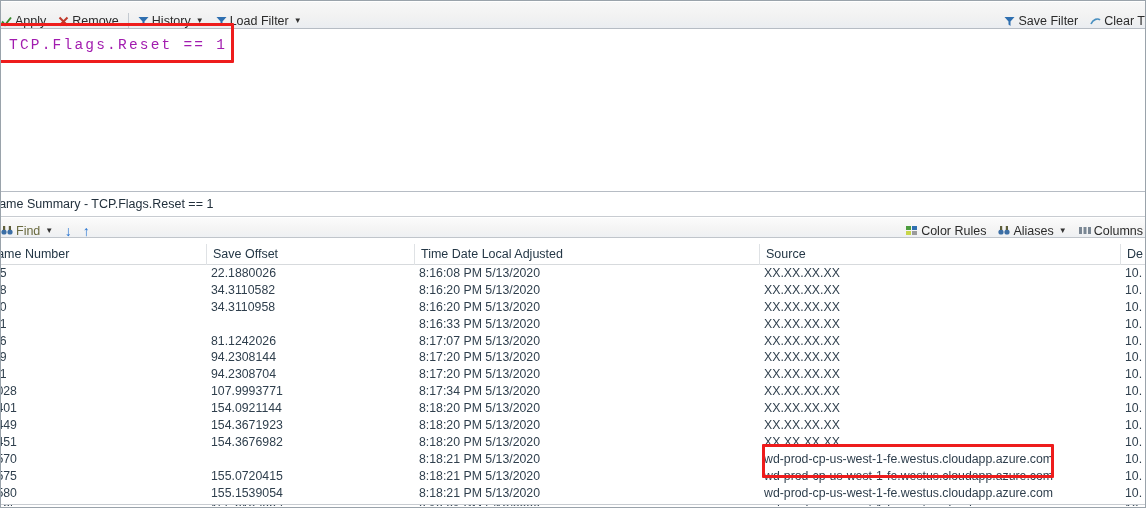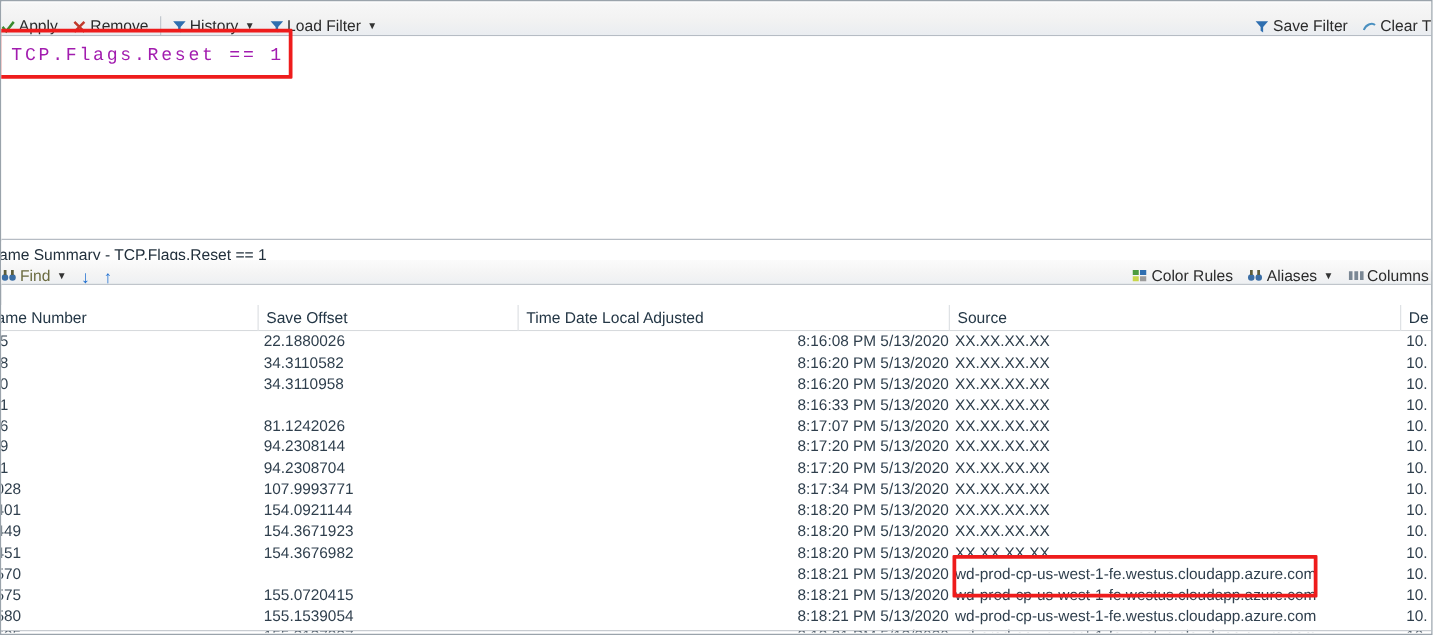--- a/index.html
+++ b/index.html
@@ -148,21 +148,21 @@
     left: -6px;
     top: 4px;
     font-size: 12.5px;
     color: #22303c;
     white-space: nowrap;
   }
 
   .find-toolbar {
     position: absolute;
     left: 0;
-    top: 207px;
+    top: 217px;
     width: 1144px;
     height: 20px;
     background: linear-gradient(to bottom, #fbfbfb 0%, #f4f4f4 60%, #eef0f3 100%);
     border-bottom: 1px solid #c0c5cb;
     box-sizing: border-box;
     overflow: hidden;
   }
   .find-left {
     position: absolute;
     left: -6px;
@@ -239,21 +239,21 @@
     position: absolute;
     top: 0;
     font-size: 12.3px;
     color: #2f3f4d;
     white-space: nowrap;
     overflow: hidden;
     line-height: 16.9px;
   }
   .c-frame  { left: -8px;  width: 210px; }
   .c-time   { left: 210px; width: 205px; }
-  .c-date   { left: 418px; width: 340px; text-align: right; }
+  .c-date   { left: 418px; width: 340px; }
   .c-source { left: 763px; width: 355px; }
   .c-dest   { left: 1124px; width: 40px; }
 
   .grid-bottom-line {
     position: absolute;
     left: 0;
     top: 503px;
     width: 1144px;
     height: 1px;
     background: #c8ccd1;

